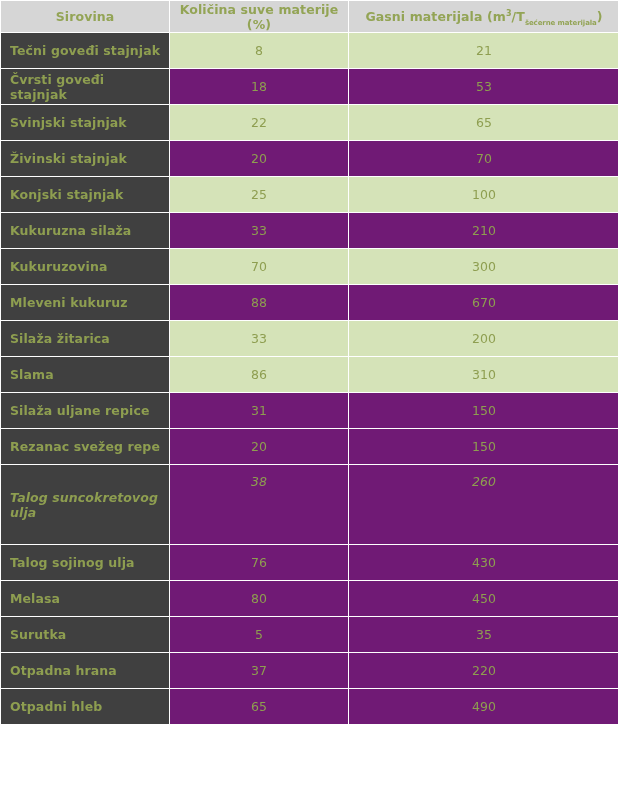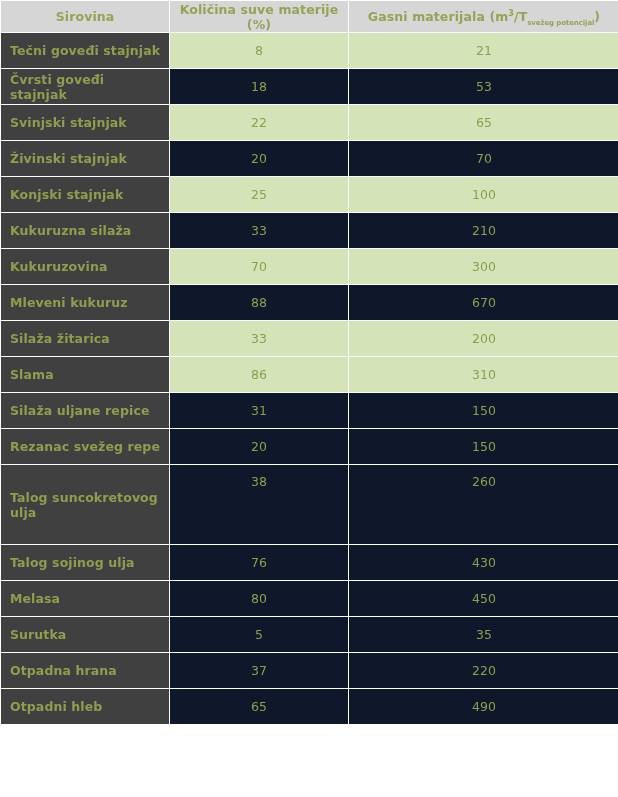--- a/index.html
+++ b/index.html
@@ -75,43 +75,43 @@
     letter-spacing: 0.1px;
   }
 
   td.cell-num {
     text-align: center;
     color: #8e9e50;
     font-weight: normal;
   }
 
   tr.band-dark td.cell-num { background: #d5e3b8; }
-  tr.band-light td.cell-num { background: #0f172a; }
-
-  tr.row-tall td { height: 70px; }
+  tr.band-light td.cell-num { background: #701a75; }
+
+  tr.row-tall td { height: 70px; font-style: italic; }
   tr.row-tall td.cell-num {
     vertical-align: top;
     padding-top: 9px;
   }
 </style>
 </head>
 <body>
 
 <div class="table-wrap">
   <table class="data-table">
     <colgroup>
       <col class="c-label">
       <col class="c-dm">
       <col class="c-gas">
     </colgroup>
     <thead>
       <tr>
         <th class="h-label">Sirovina</th>
         <th class="h-dm">Količina suve materije (%)</th>
-        <th class="h-gas"><span>Gasni materijala (m</span><sup class="unit-sup">3</sup><span>/T</span><sub class="unit-sub">svežeg potencijal</sub><span>)</span></th>
+        <th class="h-gas"><span>Gasni materijala (m</span><sup class="unit-sup">3</sup><span>/T</span><sub class="unit-sub">šećerne materijala</sub><span>)</span></th>
       </tr>
     </thead>
     <tbody id="table-body">
         <tr class="row band-dark">
           <td class="cell-label">Tečni goveđi stajnjak</td>
           <td class="cell-num">8</td>
           <td class="cell-num">21</td>
         </tr>
         <tr class="row band-light">
           <td class="cell-label">Čvrsti goveđi stajnjak</td>

